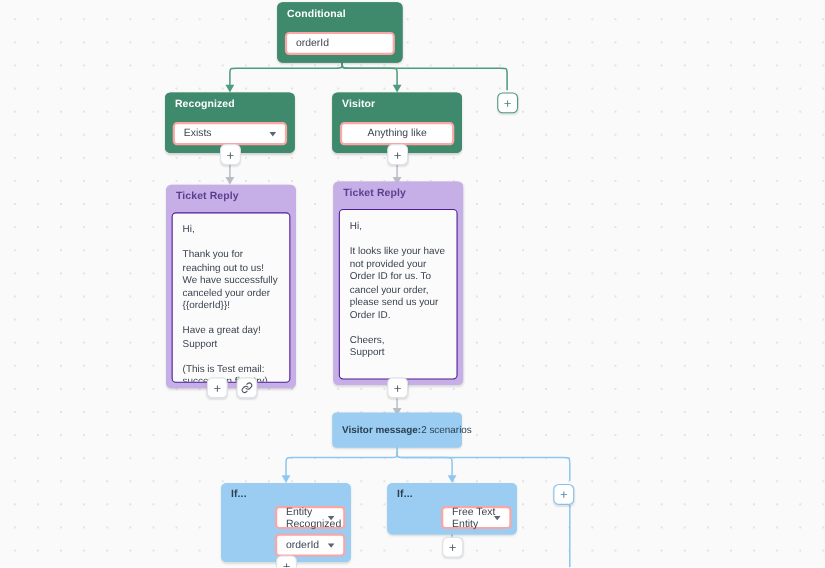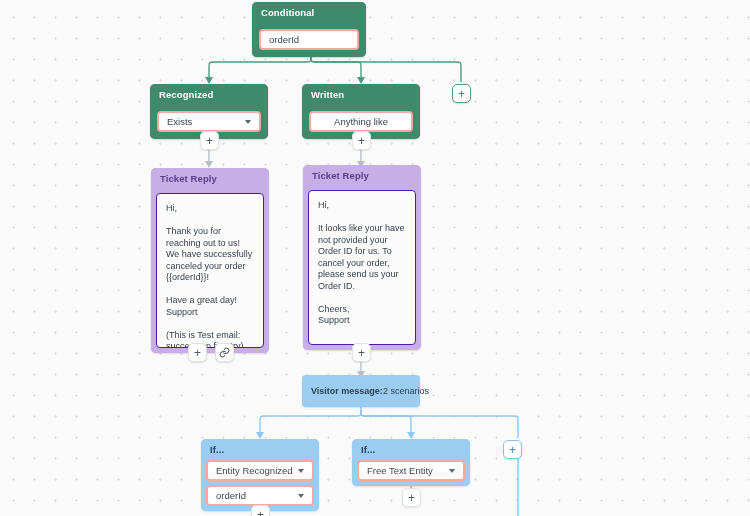--- a/index.html
+++ b/index.html
@@ -86,21 +86,21 @@
     padding:16px 9px;
     font-size:9px;
     color:#2b3f52;
     box-shadow:0 1px 2px rgba(0,0,0,.12);
     white-space:nowrap;
   }
   .bluechip b { font-weight:bold; }
   .blue { background:#9acdf1; box-shadow:0 1px 2px rgba(0,0,0,.12); }
   .blue .node-head { color:#2b3f52; background:#9acdf1; font-weight:bold; }
   .blue .node-body { background:#9acdf1; padding:0 5px 5px 5px; }
-  .blue .field { margin-bottom:4px; }
+  .blue .field { margin-bottom:4px;margin-left:44px; }
   .blue .field:last-child { margin-bottom:0; }
 
   
   .plus {
     position:absolute;
     width:19px; height:19px;
     background:#ffffff;
     border:1px solid #dfe2e6;
     border-radius:5px;
     display:flex; align-items:center; justify-content:center;
@@ -190,21 +190,21 @@
     <div class="node-head">Recognized</div>
     <div class="node-body">
       <div class="field">
         <span>Exists</span>
         <span class="caret"></span>
       </div>
     </div>
   </div>
 
   <div class="node green" style="left:302px; top:84px; width:118px;">
-    <div class="node-head">Written</div>
+    <div class="node-head">Visitor</div>
     <div class="node-body">
       <div class="field center">
         <span>Anything like</span>
       </div>
     </div>
   </div>
 
   <div class="plus greenb" style="left:452px; top:84px;">+</div>
 
   <div class="plus" style="left:200px; top:131px;">+</div>

